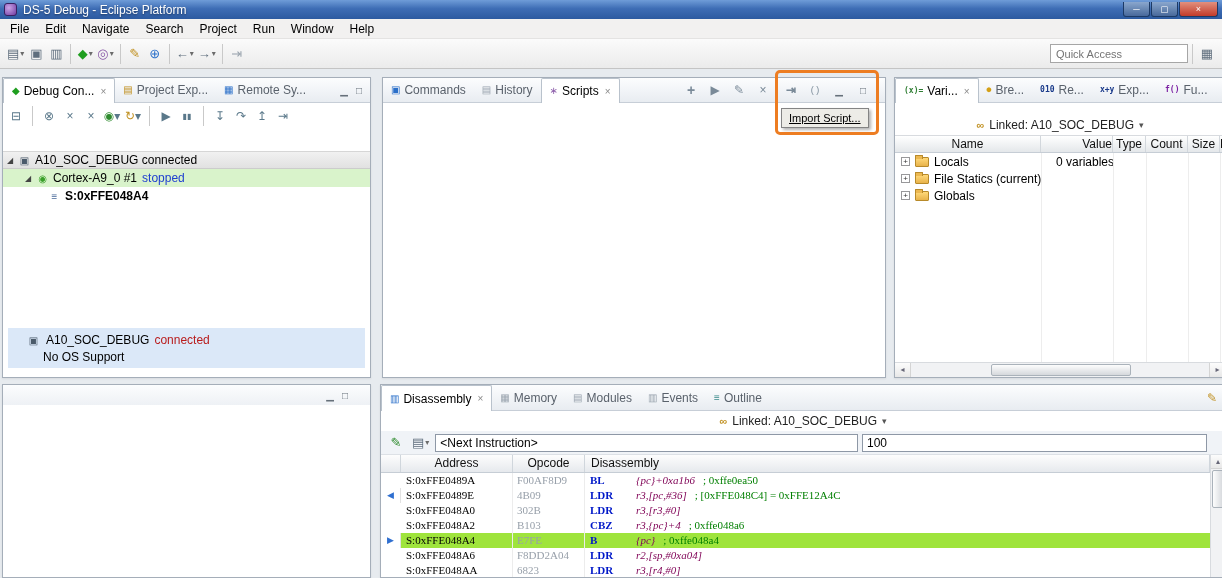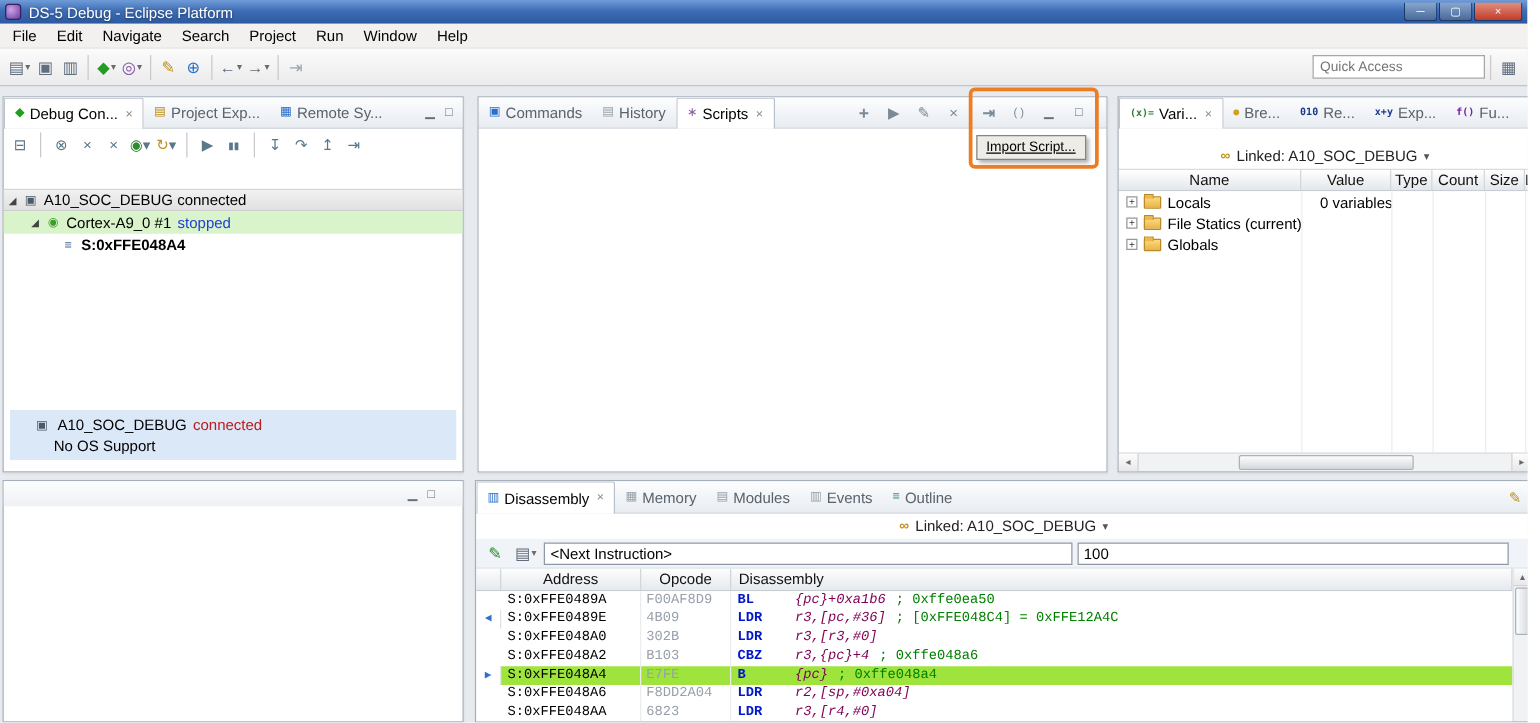--- a/index.html
+++ b/index.html
@@ -80,21 +80,21 @@
   
   #variables-panel { left:894px; top:77px; width:332px; height:301px; display:flex; flex-direction:column; overflow:hidden; }
   .vspacer { height:12px; background:#fff; }
   .linked-row { height:20px; display:flex; align-items:center; justify-content:center; gap:5px; font-size:12px;
     color:#222; background:#fff; }
   .linkicon { color:#c09020; font-weight:bold; font-size:11px; }
   .lcaret { font-size:9px; color:#555; }
   .vhead { display:flex; height:18px; line-height:17px; background:linear-gradient(#ffffff,#e4e7ea);
     border-top:1px solid #d8dbdf; border-bottom:1px solid #c6cdd5; font-size:12px; color:#111; }
   .vhead .vc { border-right:1px solid #d2d7dc; text-align:center; }
-  .vc.c0{width:146px; flex:none;} .vc.c1{width:72px; flex:none;} .vc.c2{width:33px; flex:none;}
+  .vc.c0{width:146px; flex:none;} .vc.c1{width:72px; flex:none;text-align:right;} .vc.c2{width:33px; flex:none;}
   .vc.c3{width:42px; flex:none;} .vc.c4{width:32px; flex:none;} .vc.c5{flex:1; overflow:hidden;}
   .vbody { flex:1; background:#fff;
     background-image:linear-gradient(#ededed,#ededed),linear-gradient(#ededed,#ededed),linear-gradient(#ededed,#ededed),linear-gradient(#ededed,#ededed),linear-gradient(#ededed,#ededed);
     background-size:1px 100%; background-repeat:no-repeat;
     background-position:146px 0,218px 0,251px 0,293px 0,325px 0; }
   .vrow { display:flex; height:17px; align-items:center; font-size:12px; }
   .vrow .vc { overflow:hidden; white-space:nowrap; }
   .vrow .c0 { display:flex; align-items:center; padding-left:6px; }
   .vrow .c1 { padding-left:15px; }
   .expander { width:9px; height:9px; border:1px solid #98989a; background:#fff; color:#333; font-size:8px;
@@ -126,21 +126,21 @@
     font-family:"Liberation Sans",sans-serif; font-size:12px; padding:0 4px; color:#000; flex:none; }
   .dwrap { margin-right:15px; }
   .dhead { display:flex; height:18px; line-height:17px; background:linear-gradient(#fdfdfd,#e6e9ed);
     border-bottom:1px solid #c6cdd5; font-size:12px; color:#111; }
   .dhead .dc { border-right:1px solid #d0d6dc; }
   .dc.g { width:20px; flex:none; }
   .dc.a { width:112px; flex:none; text-align:center; }
   .dc.o { width:72px; flex:none; text-align:center; }
   .dc.d { flex:1; padding-left:6px; }
   .dbody { background:#fff; }
-  .drow { display:flex; height:15px; line-height:15px; font-family:Liberation Mono, monospace; font-size:11px;align-items:center; }
+  .drow { display:flex; height:15px; line-height:15px; font-family:Liberation Serif, serif; font-size:11px;align-items:center; }
   .dgut { width:20px; flex:none; text-align:center; font-size:9px; color:#2f6fd0; border-right:1px solid #e2e2e2; }
   .daddr { width:112px; flex:none; padding-left:5px; border-right:1px solid #ececec; white-space:nowrap; }
   .dop { width:72px; flex:none; padding-left:4px; color:#98a0aa; border-right:1px solid #ececec; white-space:nowrap; }
   .ddis { flex:1; padding-left:5px; white-space:nowrap; overflow:hidden; }
   .drow.current .daddr, .drow.current .dop, .drow.current .ddis { background:#9fe43c; }
   .mnem { color:#0018c8; font-weight:bold; display:inline-block; width:46px; }
   .ops { color:#7f0055; font-style:italic; }
   .cmt { color:#007f00; margin-left:8px; }
   .vscroll { position:absolute; right:0; top:70px; bottom:0; width:15px; background:#f1f2f4; border-left:1px solid #d8dbdf; }
   .vs-arrow { height:14px; text-align:center; font-size:8px; color:#667; line-height:14px;

